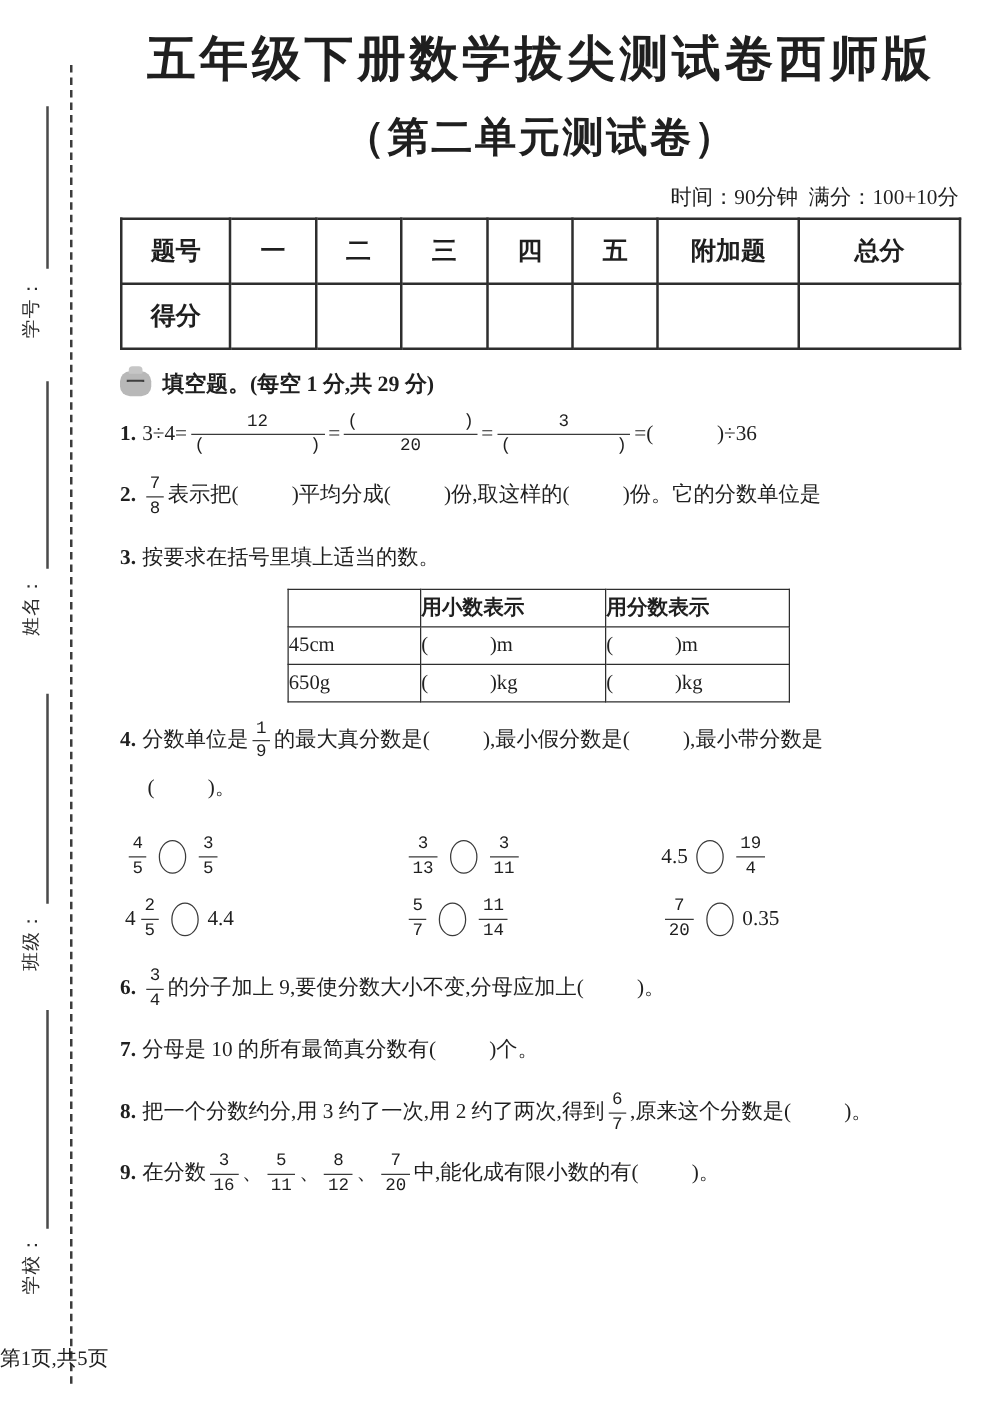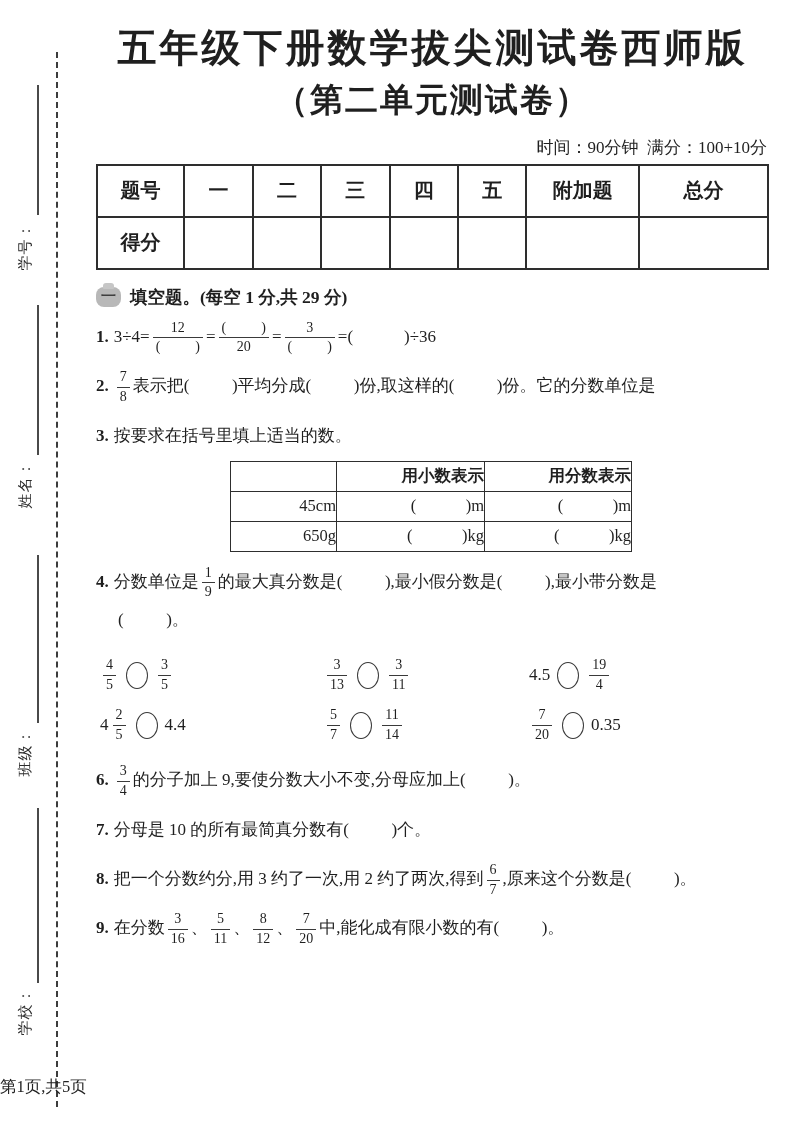--- a/index.html
+++ b/index.html
@@ -14,54 +14,54 @@
   
   .margin-strip { position:absolute; left:0; top:0; width:80px; height:100%; }
   .cut-line { position:absolute; left:56px; top:52px; height:1055px; border-left:2px dashed #3c3c3c; }
   .write-line { position:absolute; left:37px; width:2px; background:#4a4a4a; }
   .v-label { position:absolute; left:2px; width:46px; height:52px; display:flex; align-items:center; justify-content:center; }
   .v-label span { transform:rotate(-90deg); white-space:nowrap; font-size:15px; color:#2b2b2b; letter-spacing:1px; }
 
   
   .content { position:absolute; left:80px; top:0; width:713px; padding:24px 24px 0 16px; }
   .title { text-align:center; font-size:39px; font-weight:700; letter-spacing:3px; line-height:1.25; }
-  .subtitle { text-align:center; font-size:33px; font-weight:700; letter-spacing:2px; margin-top:5px; }
+  .subtitle { text-align:center; font-size:33px; font-weight:700; letter-spacing:2px; margin-top:15px; }
   .meta { text-align:right; font-size:17px; margin-top:13px; padding-right:2px; }
 
   table.score { width:100%; border-collapse:collapse; margin-top:5px; table-layout:fixed; }
   table.score td, table.score th { border:2px solid #2e2e2e; height:52px; text-align:center; font-size:20px; font-weight:700; }
   table.score col.c0{width:13%} table.score col.cn{width:10.2%} table.score col.c6{width:16.8%} table.score col.c7{width:19.2%}
 
   .section-head { margin-top:15px; font-size:17.5px; font-weight:700; display:flex; align-items:center; }
   .badge { position:relative; width:25px; height:20px; background:#b8b8b8; border-radius:8px;
            display:inline-flex; align-items:center; justify-content:center; margin-right:9px; flex:0 0 auto; }
   .badge::before { content:""; position:absolute; top:-4px; left:7px; width:11px; height:6px; background:#c6c6c6; border-radius:3px 3px 1px 1px; }
   .badge-label { font-size:15px; font-weight:900; color:#3f3f3f; line-height:1; }
 
   .questions { margin-top:9px; font-size:17px; }
   .q { margin-bottom:11px; }
   .qline { line-height:2.25; }
   .qline.cont { padding-left:22px; }
   .qno { font-weight:700; margin-right:5px; }
 
   
-  .frac { display:inline-block; text-align:center; vertical-align:middle; font-size:14px; line-height:1.2; margin:0 3px; }
+  .frac { display:inline-block; text-align:center; vertical-align:middle; font-size:14px; line-height:1.2; margin:0 3px;font-family:Liberation Mono, monospace; }
   .frac .fn { display:block; border-bottom:1.4px solid #3a3a3a; padding:0 3px 1px; }
   .frac .fd { display:block; padding:1px 3px 0; }
   .mixed { display:inline-flex; align-items:center; vertical-align:middle; }
   .mixed .mw { font-size:17px; margin-right:1px; }
 
   
   .cmp-circle { display:inline-block; width:22px; height:27px; border:1.4px solid #3a3a3a; border-radius:50%; vertical-align:middle; margin:0 7px; }
   .cmp-circle.sm { width:19px; height:22px; margin:0 2px; }
 
   
   table.q3 { border-collapse:collapse; margin:6px 0 4px 134px; table-layout:fixed; }
   table.q3 col.a{width:106px} table.q3 col.b{width:148px} table.q3 col.c{width:147px}
-  table.q3 td, table.q3 th { border:1.6px solid #2e2e2e; height:30px; text-align:right; font-size:16.5px; font-weight:400; }
+  table.q3 td, table.q3 th { border:1.6px solid #2e2e2e; height:30px; text-align:left; font-size:16.5px; font-weight:400; }
   table.q3 th { font-weight:700; }
 
   
   .cmp-grid { padding-left:4px; margin-top:2px; }
   .cmp-row { display:flex; align-items:center; height:50px; }
   .cmp-item { display:inline-flex; align-items:center; }
   .cmp-row .cmp-item:nth-child(1){ width:224px; }
   .cmp-row .cmp-item:nth-child(2){ width:205px; }
 
   .footer { position:absolute; left:0; right:0; bottom:24px; text-align:left; font-size:16.5px; color:#222; }

